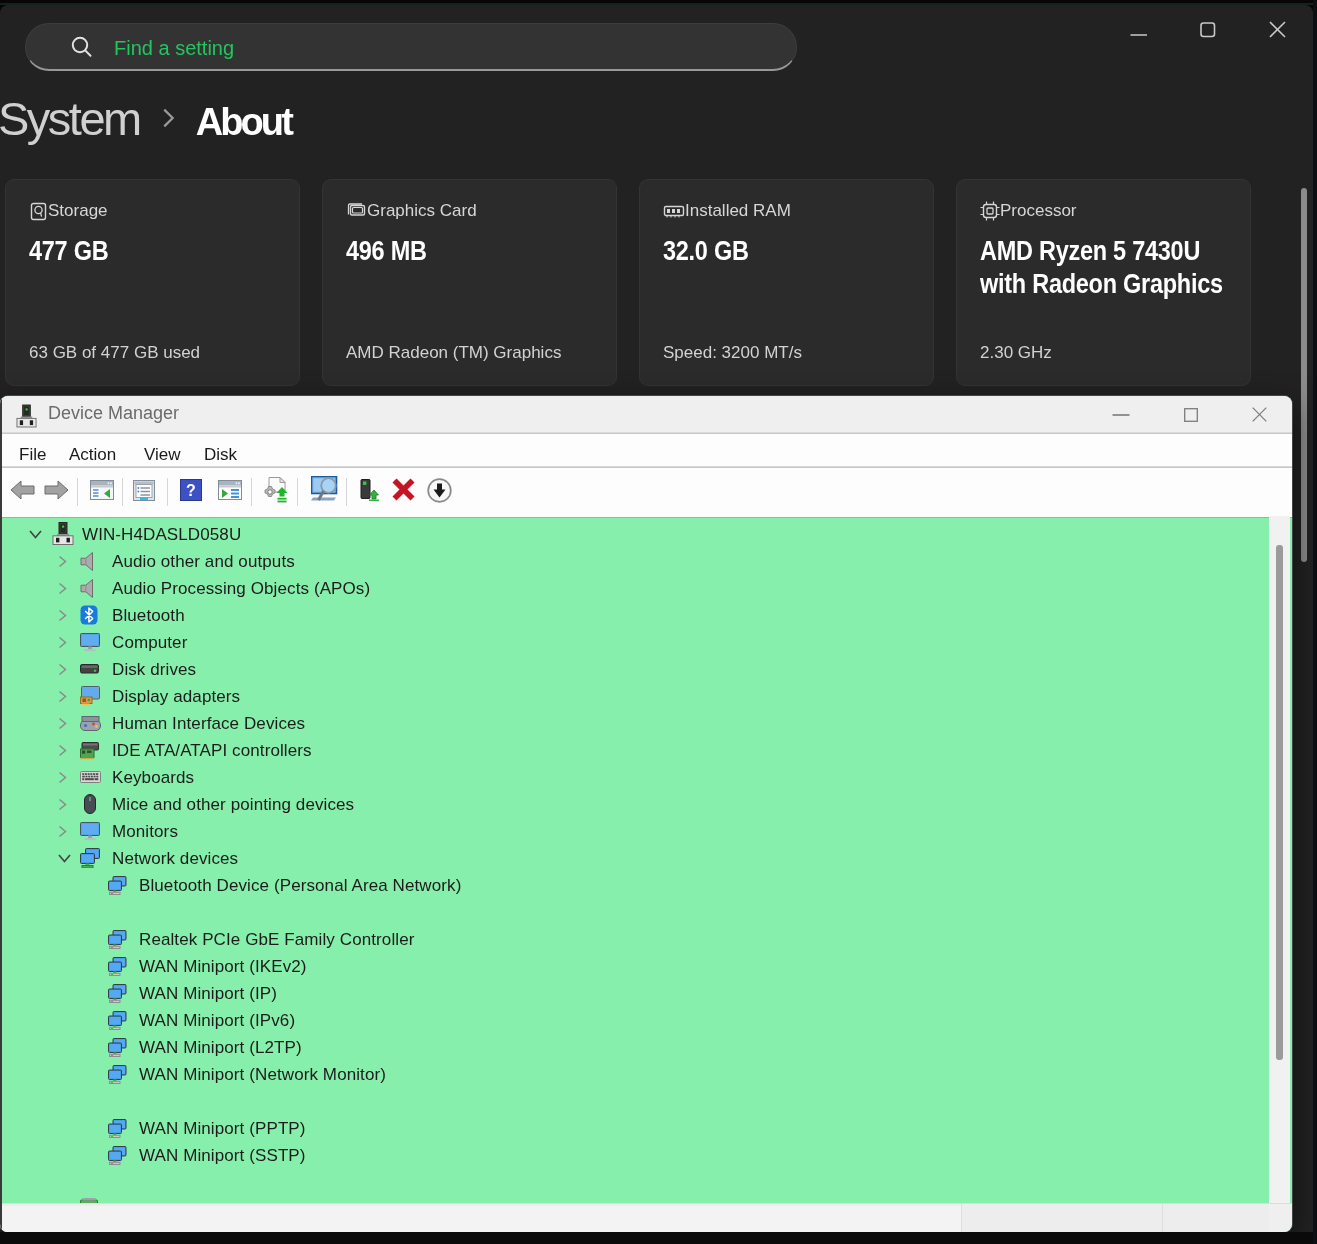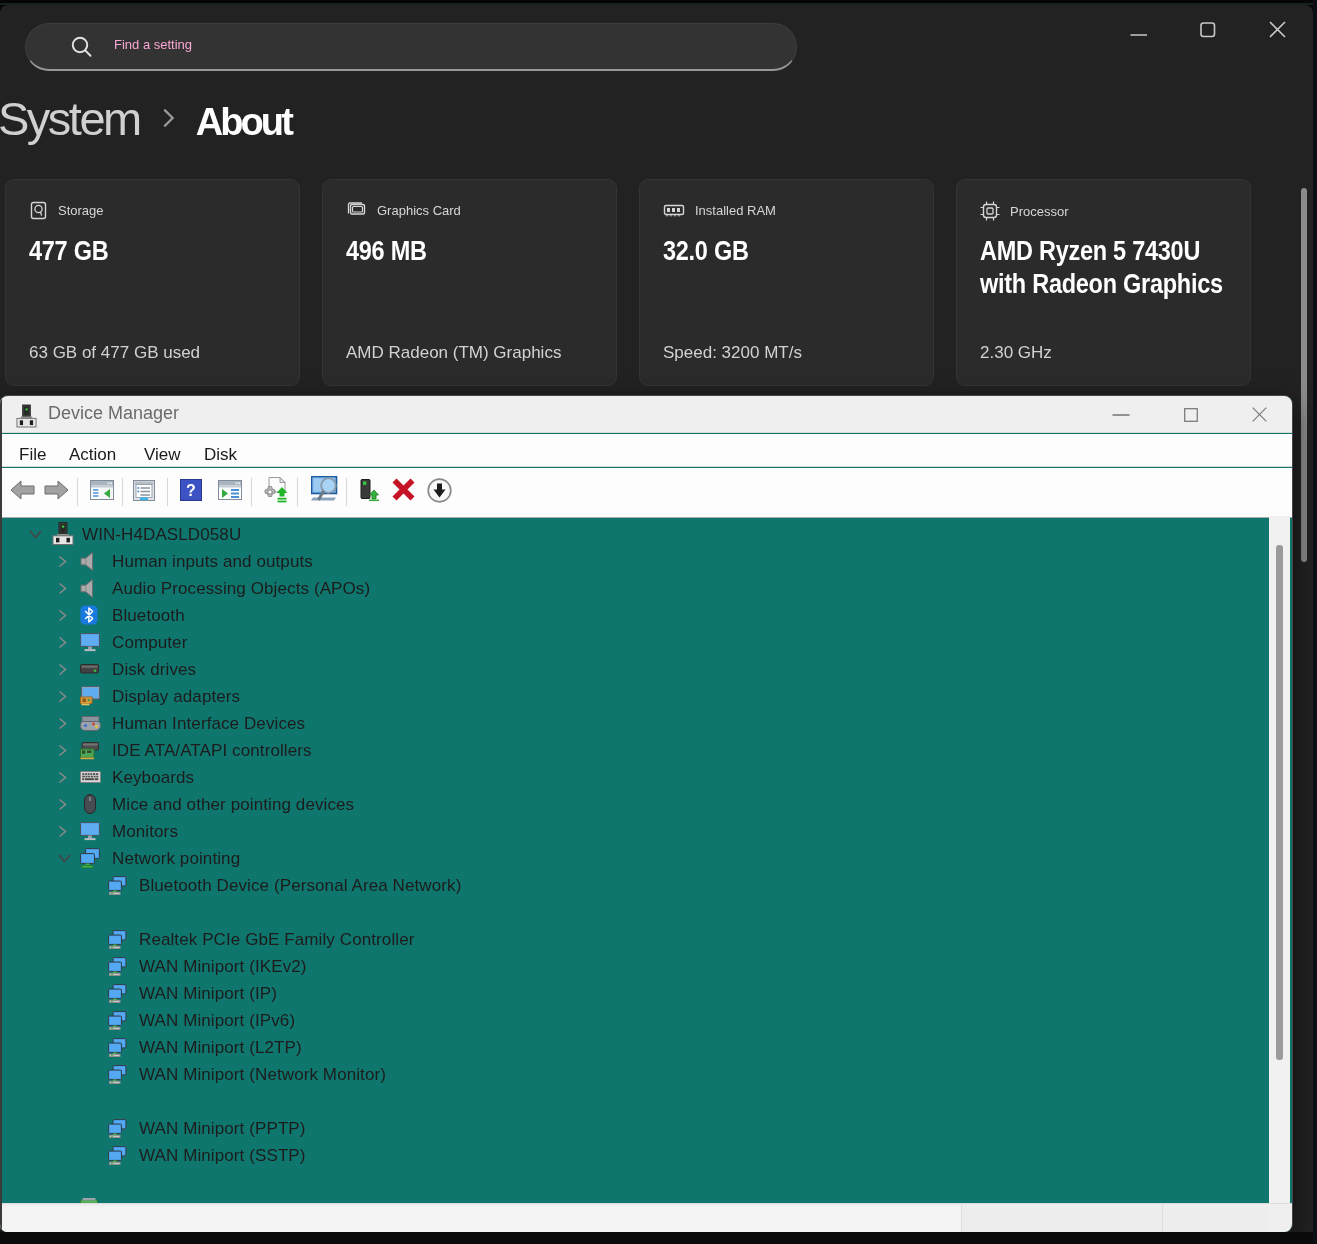--- a/index.html
+++ b/index.html
@@ -8,43 +8,43 @@
   .abs { position:absolute; }
 
   
   #settings { position:absolute; left:0; top:5px; width:1313px; height:1239px;
     background:#222222; border-radius:8px 8px 0 0; overflow:hidden; }
   #topline { position:absolute; left:0; top:3px; width:1317px; height:2px; background:#14231a; }
 
   #search { position:absolute; left:25px; top:18px; width:772px; height:48px;
     background:#333333; border:1px solid #3d3d3d; border-bottom:2px solid #989898;
     border-radius:24px; }
-  #search .ph { position:absolute; left:88px; top:13px; font-size:13px; color:#f9a8d4; }
+  #search .ph { position:absolute; left:88px; top:13px; font-size:20px; color:#22c55e; }
 
   .wbtn { position:absolute; color:#c9c9c9; }
 
   #crumb { position:absolute; left:-2px; top:86px; height:56px; white-space:nowrap; }
   #crumb .sys { font-size:47px; color:#d0d0d0; letter-spacing:-2.5px; }
   #crumb .about { font-size:38px; font-weight:700; color:#ffffff; letter-spacing:-2.9px; }
 
   .card { position:absolute; top:174px; width:295px; height:207px; background:#2b2b2b;
     border:1px solid #343434; border-radius:9px; }
   .card .hdr { position:absolute; left:23px; top:21px; display:flex; align-items:center; }
   .card .hdr svg { display:block; }
-  .card .hdr .t { font-size:13px; color:#d6d6d6; margin-left:10px; }
+  .card .hdr .t { font-size:17px; color:#d6d6d6; }
   .card .val { position:absolute; left:23px; top:55px; font-size:27px; line-height:33px;
     font-weight:700; color:#ffffff; letter-spacing:-0.3px; transform:scaleX(0.87); transform-origin:left top; white-space:nowrap; }
   .card .foot { position:absolute; left:23px; top:163px; font-size:17px; color:#d2d2d2; }
 
   #sscroll { position:absolute; left:1301px; top:183px; width:6px; height:374px;
     background:#8b8b8b; border-radius:3px; }
 
   
   #dm { position:absolute; left:0; top:396px; width:1292px; height:836px;
-    background:#0f766e; border-radius:8px; overflow:hidden;
+    background:#86efac; border-radius:8px; overflow:hidden;
     box-shadow:0 0 0 1px #454545, 0 10px 30px rgba(0,0,0,0.65); }
   #dmtitle { position:absolute; left:0; top:0; width:100%; height:37px; background:#efefef;
     border-bottom:1px solid #dadada; }
   #dmtitle .txt { position:absolute; left:48px; top:7px; font-size:18px; color:#6b6b6b; }
   #dmmenu { position:absolute; left:0; top:38px; width:100%; height:33px; background:#fdfdfd; border-bottom:1px solid #d8d8d8; }
   #dmmenu span { position:absolute; top:11px; font-size:17px; color:#1a1a1a; }
   #dmtool { position:absolute; left:0; top:72px; width:100%; height:50px; background:#fdfdfd;
     border-bottom:1px solid #a8a8a8; }
   .tsep { position:absolute; top:10px; width:1px; height:28px; background:#d6d6d6; }
 
@@ -397,21 +397,21 @@
         </svg>
         <span class="lbl" style="left:68px">WIN-H4DASLD058U</span>
       </div>
     <div class="row" style="top:29px">
         <svg class="chev" style="left:43px" width="11" height="15" viewBox="0 0 11 15">
           <polyline points="2.5,2.5 8.5,7.5 2.5,12.5" fill="none" stroke="#8a8a8a" stroke-width="1.5"></polyline>
         </svg>
         <svg class="ico" style="left:66px;top:4px" width="14" height="19" viewBox="0 0 14 19">
           <use href="#g-spk"></use>
         </svg>
-        <span class="lbl" style="left:98px">Human inputs and outputs</span>
+        <span class="lbl" style="left:98px">Audio other and outputs</span>
       </div>
     <div class="row" style="top:83px">
         <svg class="chev" style="left:43px" width="11" height="15" viewBox="0 0 11 15">
           <polyline points="2.5,2.5 8.5,7.5 2.5,12.5" fill="none" stroke="#8a8a8a" stroke-width="1.5"></polyline>
         </svg>
         <svg class="ico" style="left:66px;top:3px" width="18" height="20" viewBox="0 0 18 20">
           <use href="#g-bt"></use>
         </svg>
         <span class="lbl" style="left:98px">Bluetooth</span>
       </div>
@@ -496,21 +496,21 @@
         </svg>
         <span class="lbl" style="left:98px">Monitors</span>
       </div>
     <div class="row" style="top:326px">
         <svg class="chev" style="left:43px;top:8px" width="15" height="11" viewBox="0 0 15 11">
           <polyline points="2,2 7.5,8.5 13,2" fill="none" stroke="#454545" stroke-width="1.7"></polyline>
         </svg>
         <svg class="ico" style="left:66px;top:3px" width="20" height="20" viewBox="0 0 20 20">
           <use href="#g-net"></use>
         </svg>
-        <span class="lbl" style="left:98px">Network pointing</span>
+        <span class="lbl" style="left:98px">Network devices</span>
       </div>
     <div class="row" style="top:353px">
         <svg class="ico" style="left:94px;top:4px" width="19" height="19" viewBox="0 0 19 19">
           <use href="#g-net2"></use>
         </svg>
         <span class="lbl" style="left:125px">Bluetooth Device (Personal Area Network)</span>
       </div>
     <div class="row" style="top:407px">
         <svg class="ico" style="left:94px;top:4px" width="19" height="19" viewBox="0 0 19 19">
           <use href="#g-net2"></use>

